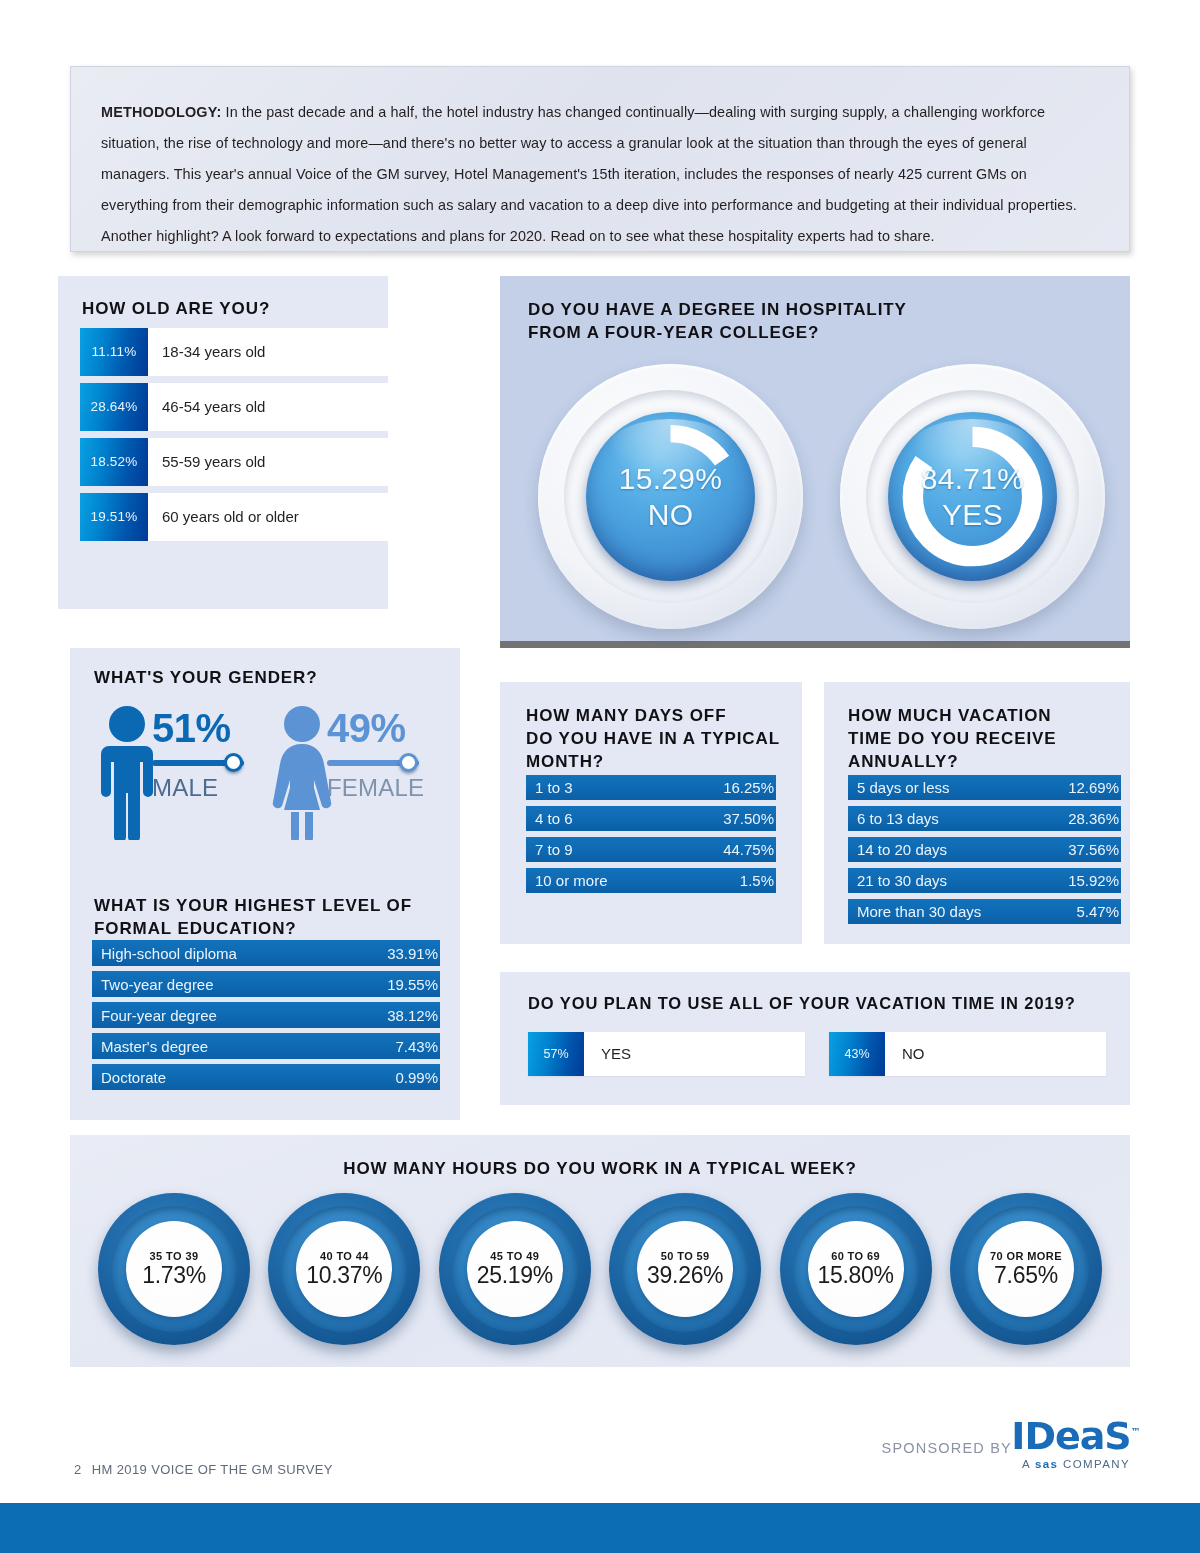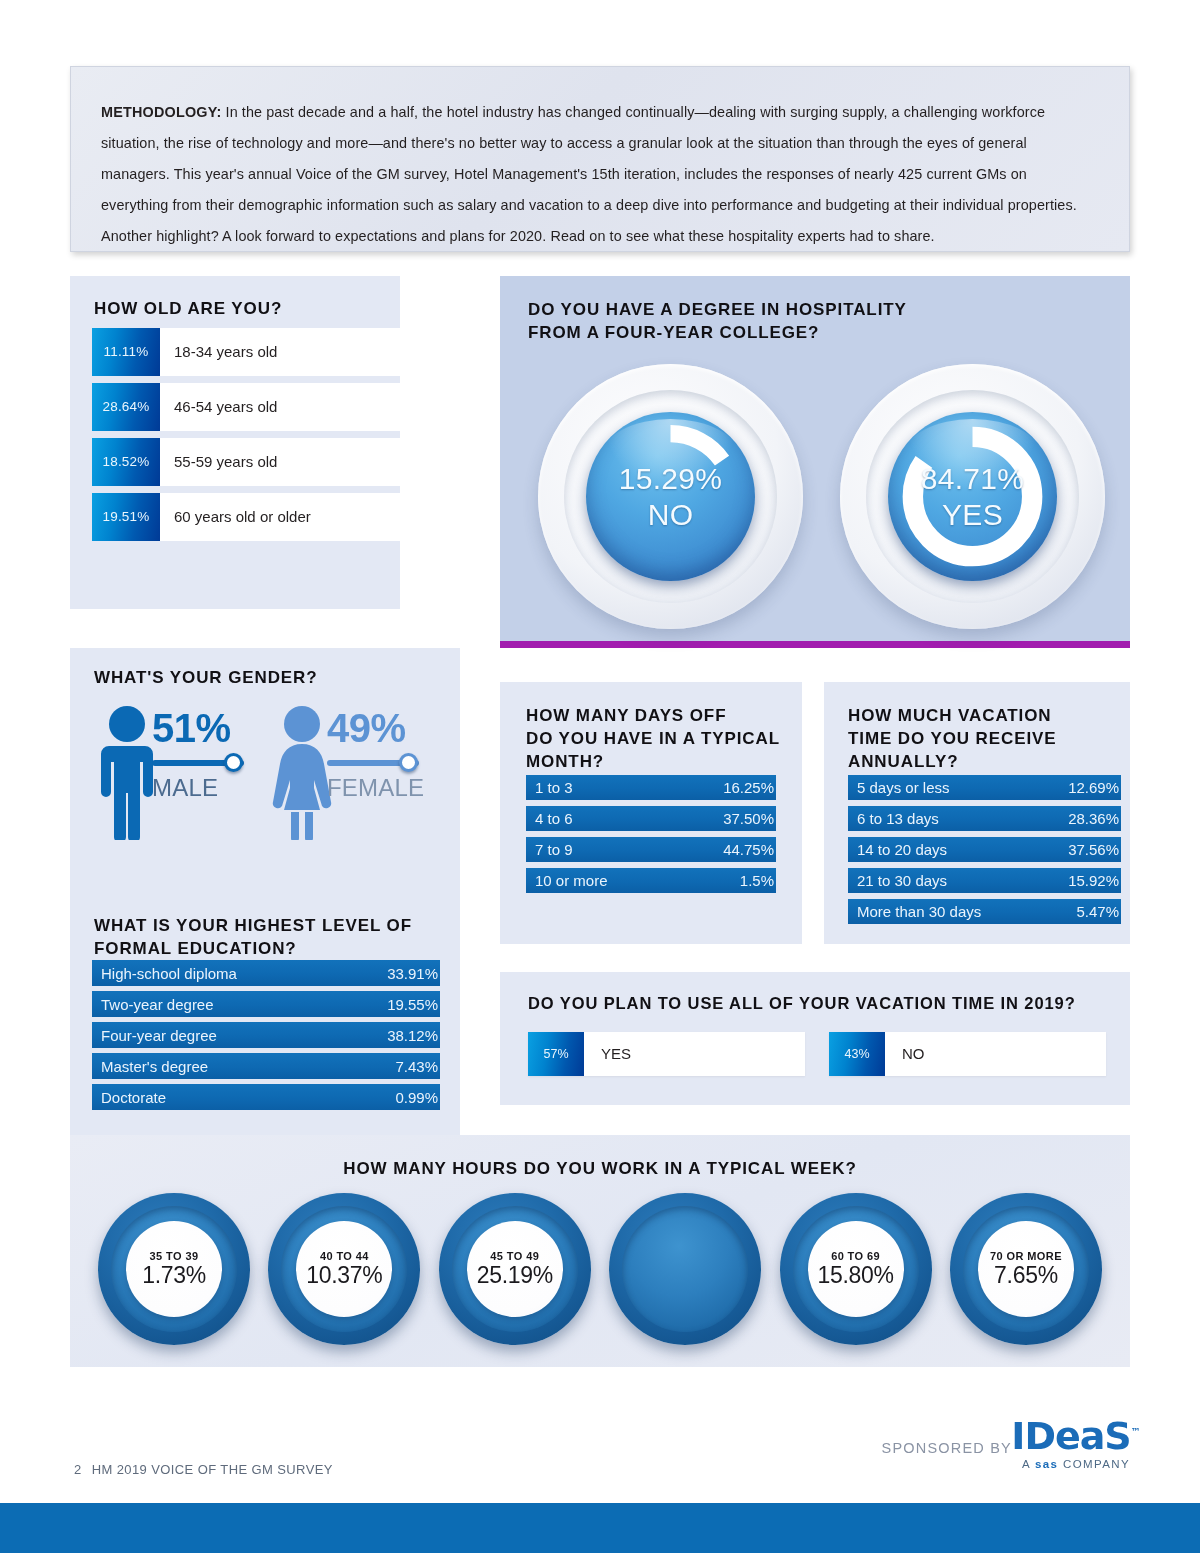--- a/index.html
+++ b/index.html
@@ -27,37 +27,37 @@
 
   
   .panel { position: absolute; background: #e3e8f4; }
   .panel-dark { background: #c3d0e8; }
   .h-title {
     font-size: 17px; font-weight: bold; color: #111014;
     letter-spacing: .9px; line-height: 23px; text-transform: uppercase;
   }
 
   
-  #age-panel { left: 70px; top: 276px; width: 330px; height: 333px; }
+  #age-panel { left: 58px; top: 276px; width: 330px; height: 333px; }
   #age-panel .h-title { position:absolute; left:24px; top:21px; }
   .age-list { position: absolute; left: 22px; top: 52px; width: 348px; }
   .age-row { display: flex; height: 48px; margin-bottom: 7px; }
   .age-pct {
     width: 68px; flex: 0 0 68px;
     background: linear-gradient(100deg, #0aa0e2 0%, #0083cf 32%, #0059b0 65%, #003a96 100%);
     color: #eaf6fd; font-size: 13.5px; line-height: 48px; text-align: center;
     letter-spacing: .2px;
   }
   .age-label {
     flex: 1; background: #ffffff; color: #231f20;
     font-size: 15px; line-height: 48px; padding-left: 14px;
   }
 
   
-  #degree-panel { left: 500px; top: 276px; width: 630px; height: 372px; border-bottom: 7px solid #a21caf; }
+  #degree-panel { left: 500px; top: 276px; width: 630px; height: 372px; border-bottom: 7px solid #737373; }
   #degree-panel .h-title { position: absolute; left: 28px; top: 22px; }
   .dials { position:absolute; left:0; top:88px; width:100%; height:265px; }
   .dial-wrap { position:absolute; width:265px; height:265px; }
   .dial-wrap.left { left: 38px; }
   .dial-wrap.right { left: 340px; }
   .dial-plate {
     position:absolute; inset:0; border-radius:50%;
     background: radial-gradient(circle at 40% 32%, #fdfdfe 0%, #f2f4f8 55%, #e2e6ef 78%, #d2d9e8 100%);
     box-shadow: 0 8px 16px rgba(40,60,100,.20), inset 0 2px 4px rgba(255,255,255,.9);
   }
@@ -104,21 +104,21 @@
   .male .pct, .male .track { color:#0b69b4; background-color:#0b69b4; }
   .male .pct { background: none; color:#0b69b4; }
   .male .knob { border:3px solid #0b69b4; }
   .male .lab { color:#4c6b8f; }
   .female .pct { color:#5c93d4; }
   .female .track { background-color:#5c93d4; }
   .female .knob { border:3px solid #5c93d4; }
   .female .lab { color:#7f93ad; }
 
   
-  #edu-panel { left: 70px; top: 896px; width: 390px; height: 244px; }
+  #edu-panel { left: 70px; top: 876px; width: 390px; height: 244px; }
   #edu-panel .h-title { position:absolute; left:24px; top:18px; }
   .bar-list { position:absolute; left:22px; top:64px; width:348px; }
   .bar-row {
     display:flex; align-items:center; justify-content:space-between;
     height:26px; margin-bottom:5px; padding:0 2px 0 9px;
     background: linear-gradient(180deg,#1272bb 0%, #0e69b2 55%, #0b5fa6 100%);
     color:#eaf4fd; font-size:15px;
   }
   .bar-row .val { font-size:15px; }
 
@@ -411,20 +411,24 @@
         <div class="hring"></div>
         <div class="hring2"></div>
         <div class="hcenter">
           <div class="hlab">45 TO 49</div>
           <div class="hval">25.19%</div>
         </div>
       </div>
       <div class="hcell">
         <div class="hring"></div>
         <div class="hring2"></div>
+        <div class="hcenter">
+          <div class="hlab">50 TO 59</div>
+          <div class="hval">39.26%</div>
+        </div>
       </div>
       <div class="hcell">
         <div class="hring"></div>
         <div class="hring2"></div>
         <div class="hcenter">
           <div class="hlab">60 TO 69</div>
           <div class="hval">15.80%</div>
         </div>
       </div>
       <div class="hcell">

